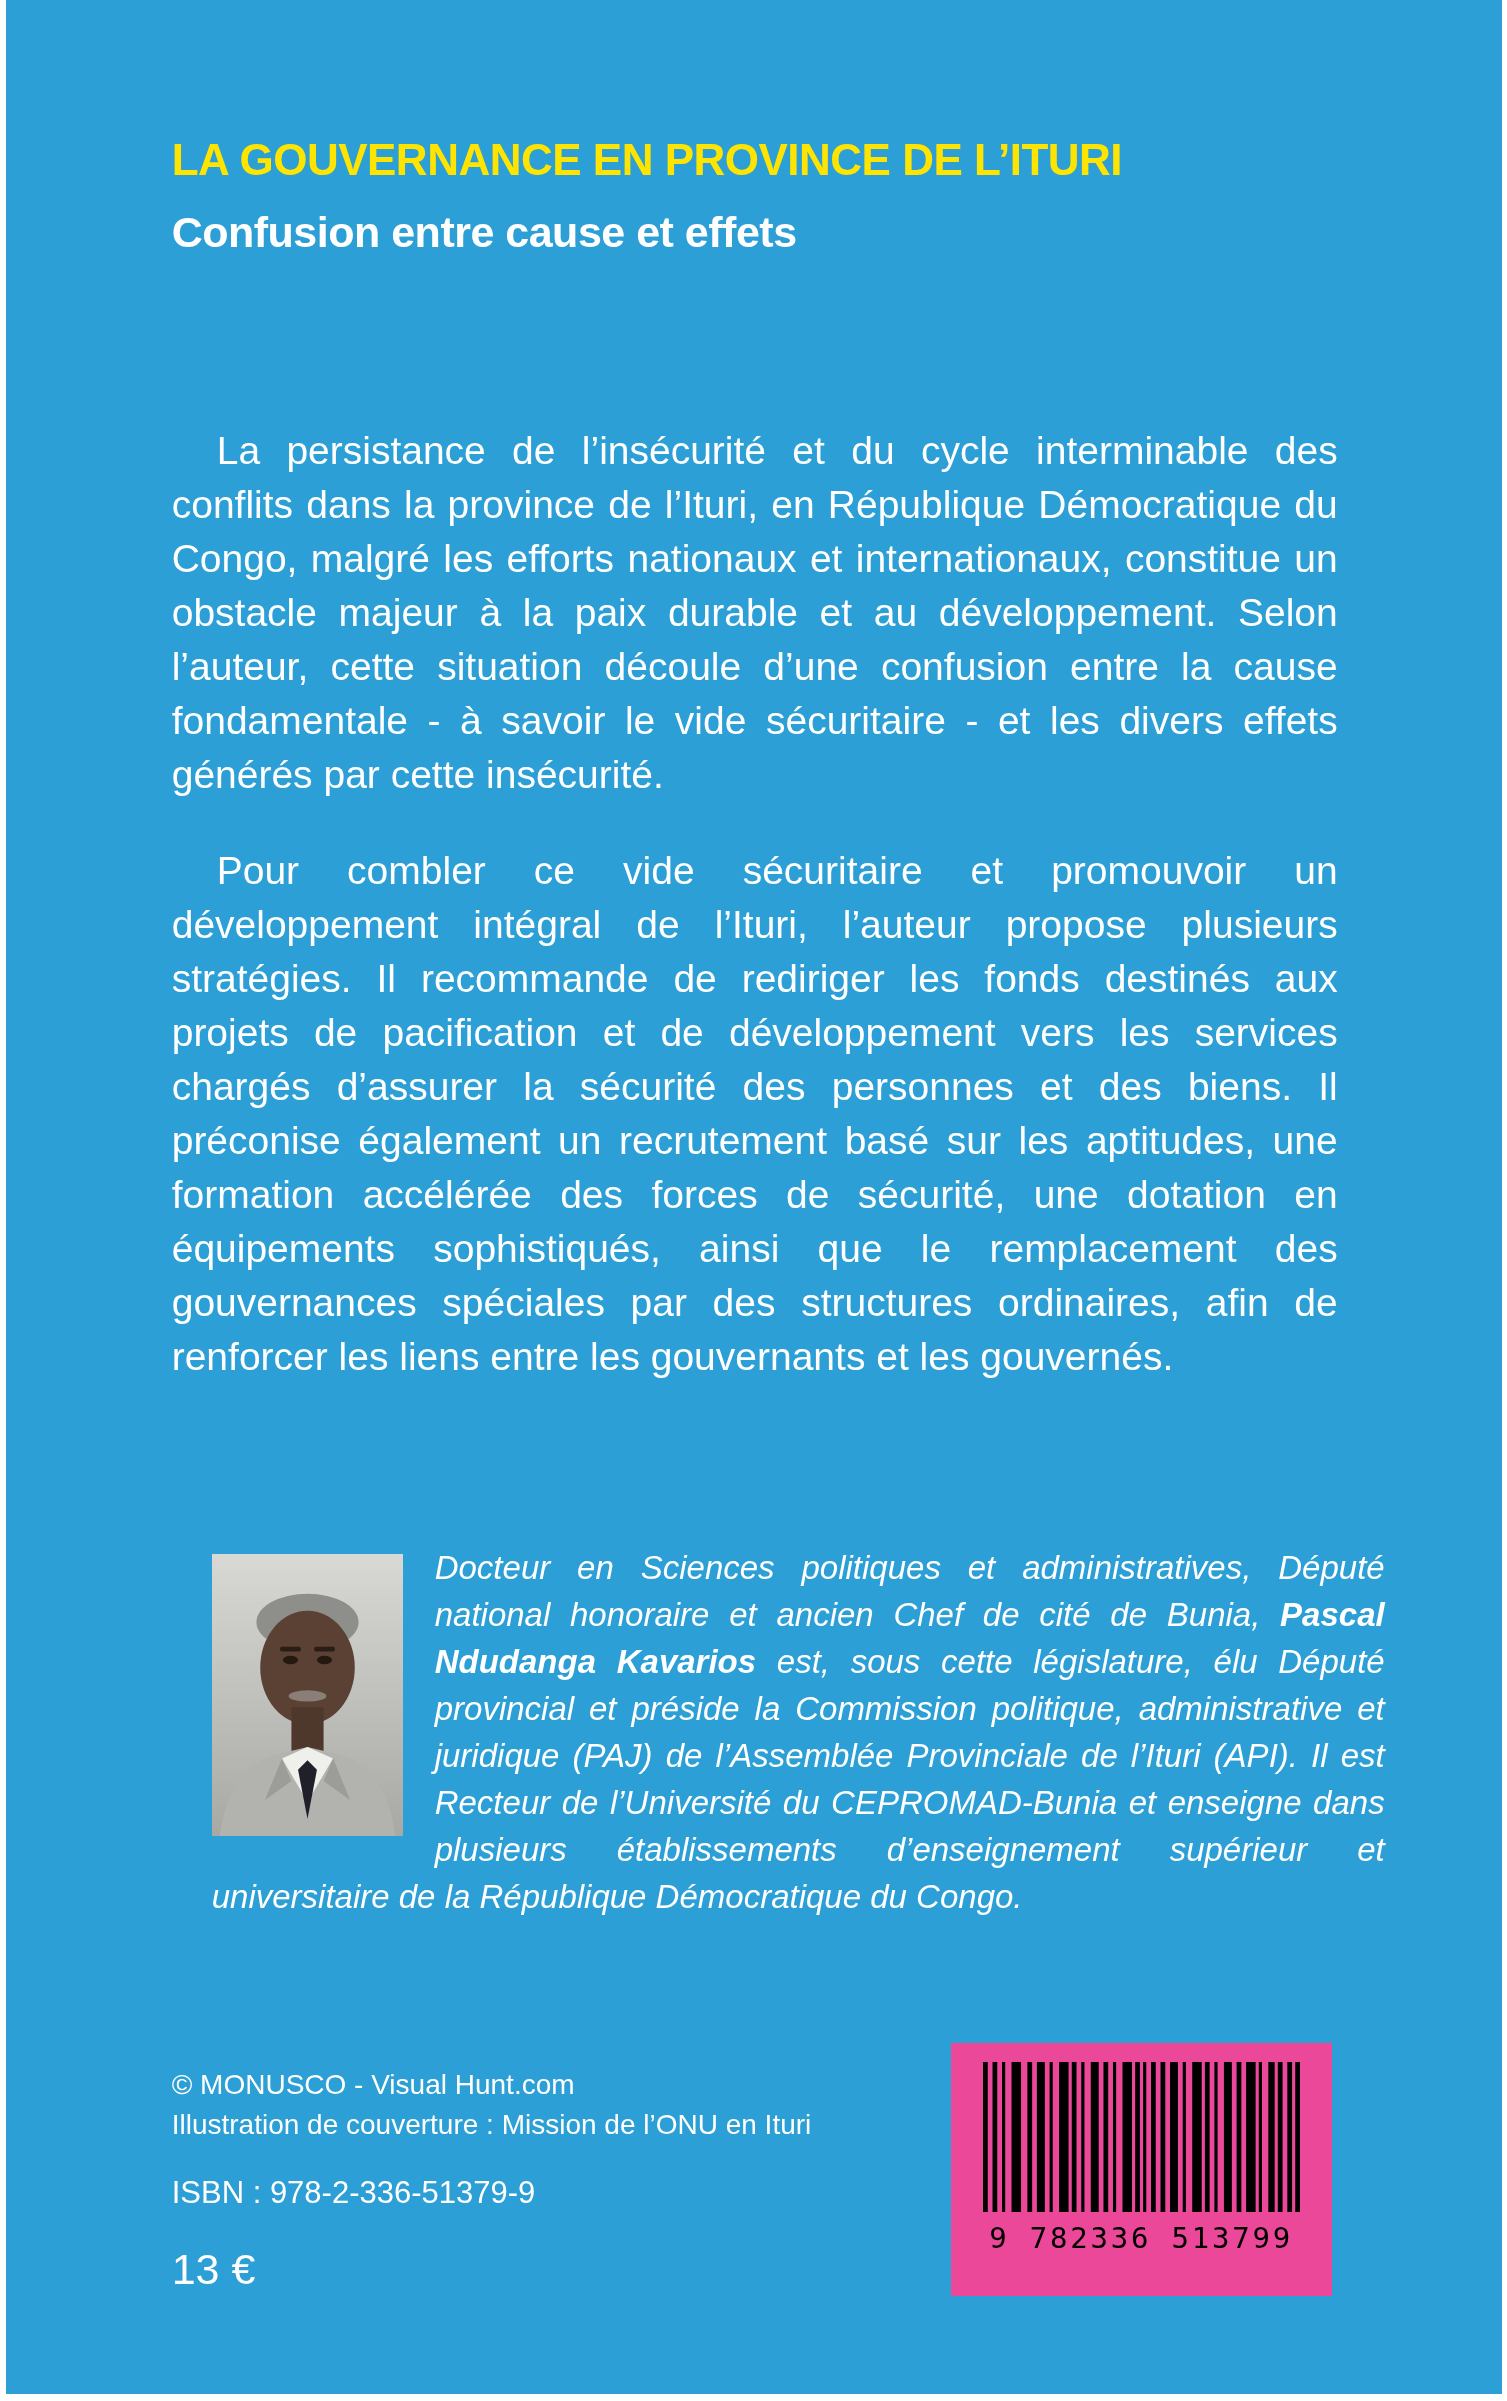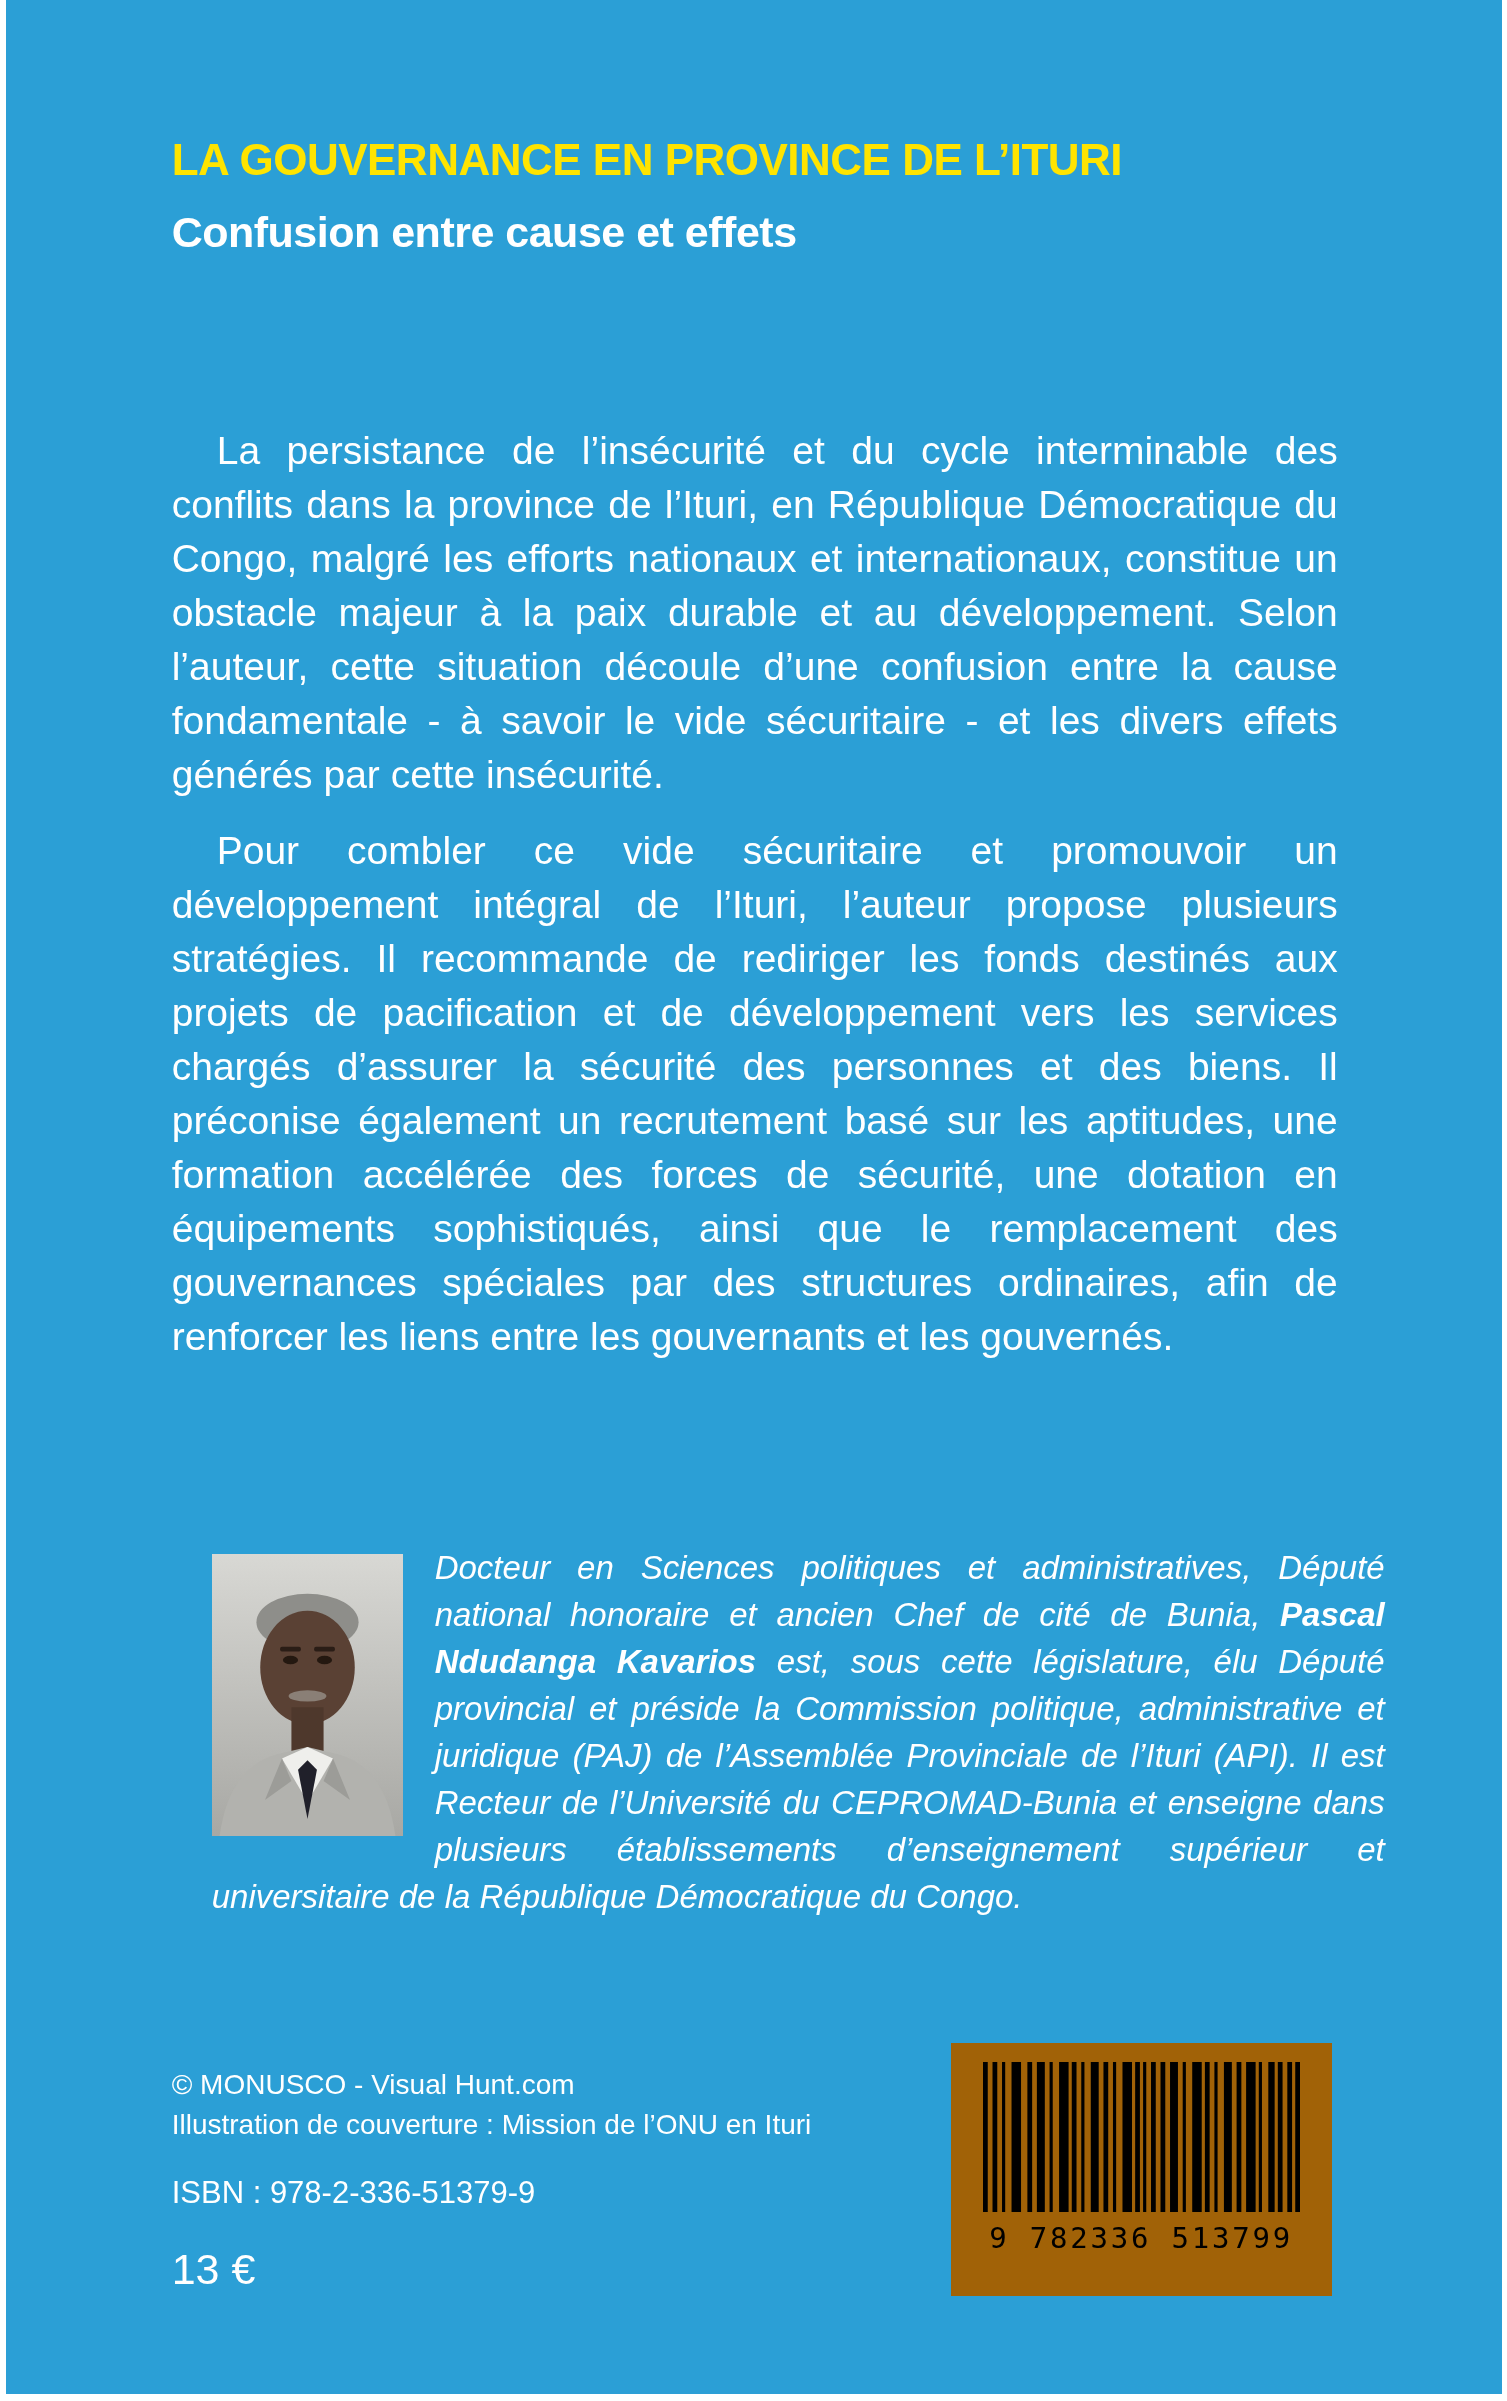--- a/index.html
+++ b/index.html
@@ -39,21 +39,21 @@
   
   .body-text{
     position:absolute;left:166px;top:424px;width:1166px;
   }
   .body-text p{
     margin:0;
     font-size:39px;line-height:54px;
     text-align:justify;text-indent:45px;
     color:var(--text);
   }
-  .body-text p + p{margin-top:22px;}
+  .body-text p + p{margin-top:42px;}
 
   
   .bio{
     position:absolute;left:166px;top:1544px;width:1173px;
     font-style:italic;font-size:33px;line-height:47px;
     text-align:justify;color:var(--text);margin-left:40px;
   }
   .bio .author-name{font-weight:bold;}
   .photo{
     float:left;
@@ -75,21 +75,21 @@
   }
   .price{
     position:absolute;left:166px;top:2245px;
     font-size:43px;color:var(--text);
   }
 
   
   .barcode-box{
     position:absolute;left:945px;top:2043px;
     width:381px;height:253px;
-    background:#a16207;
+    background:#ec4899;
   }
   .barcode-bars{
     position:absolute;left:32px;right:32px;top:19px;height:150px;
   }
   .barcode-bars svg{display:block;width:100%;height:100%;}
   .barcode-number{
     position:absolute;left:0;right:0;top:178px;
     text-align:center;
     font-family:"DejaVu Sans Mono", monospace;
     font-size:29px;letter-spacing:2.8px;

